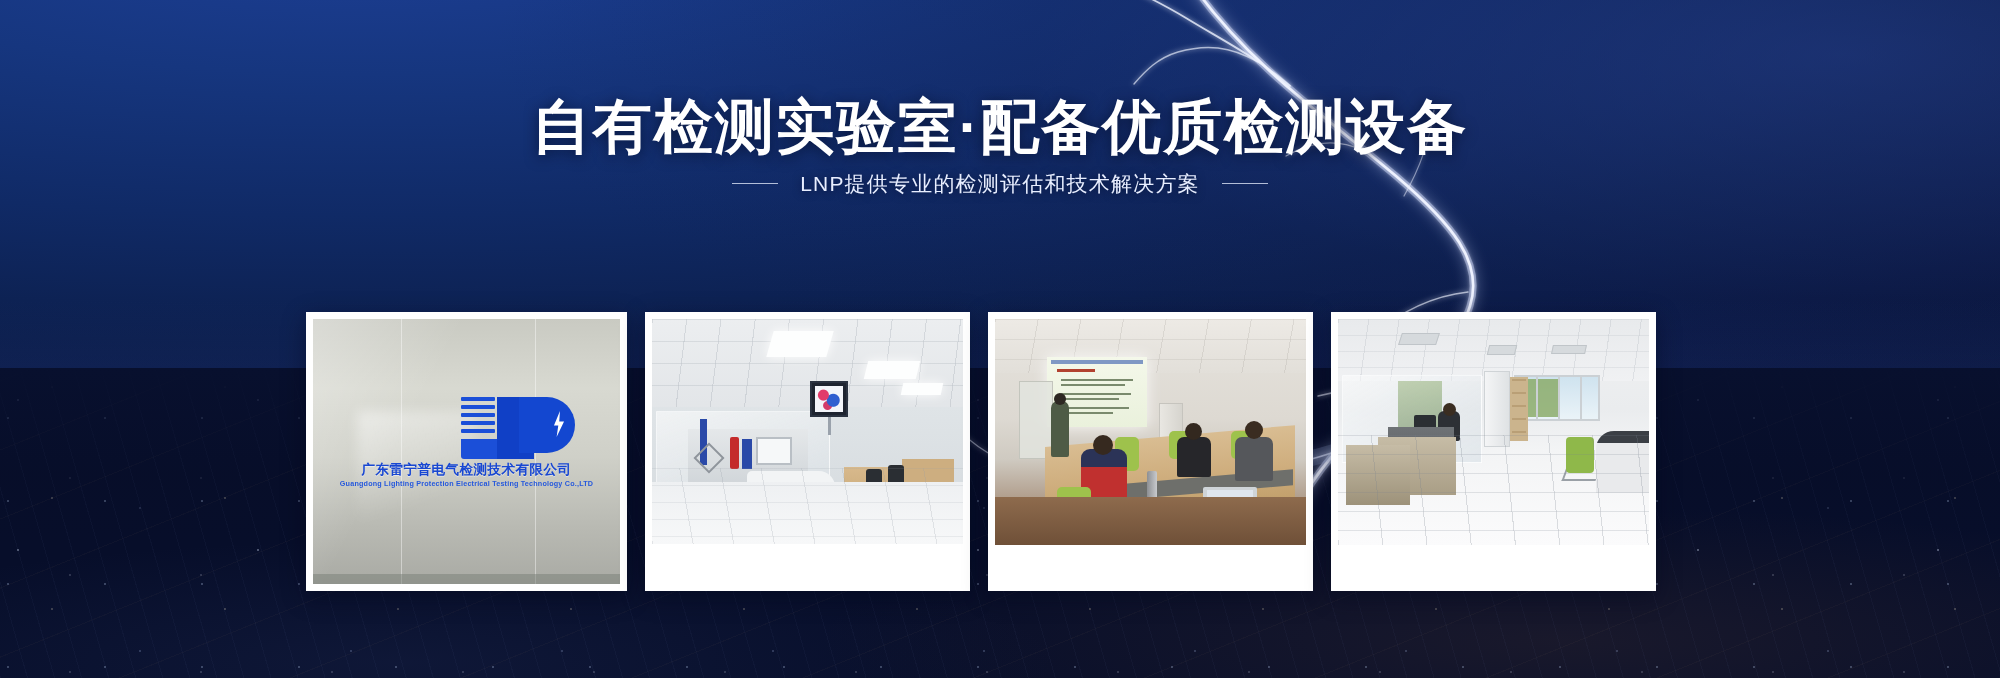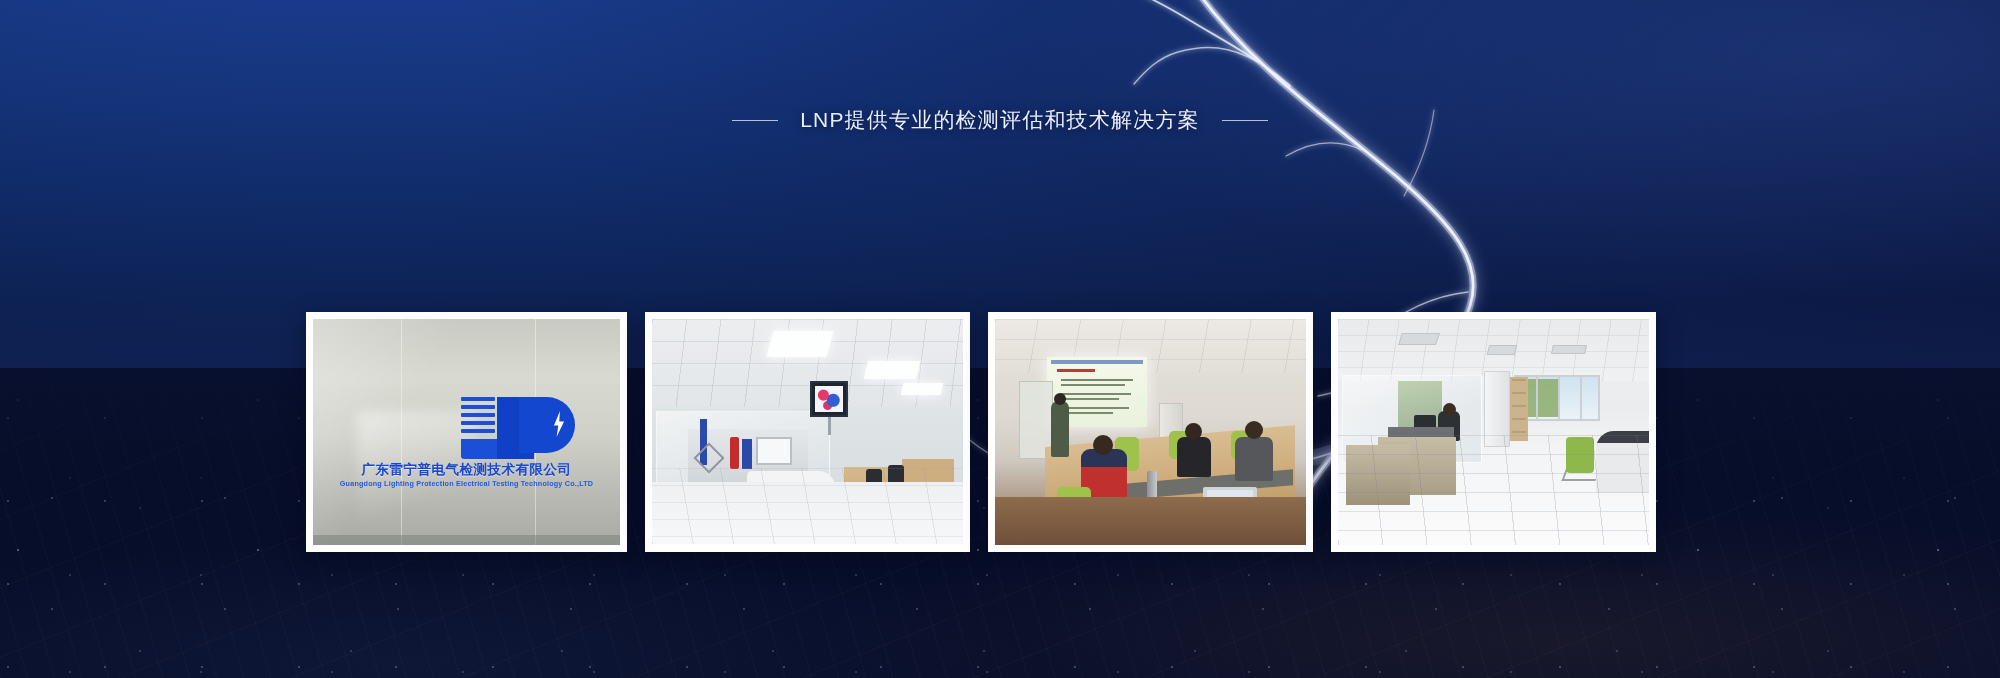--- a/index.html
+++ b/index.html
@@ -76,21 +76,21 @@
   }
 
   
   .gallery{position:absolute;left:306px;top:312px;display:flex;gap:18px;}
   .card{
     background:#ffffff;padding:7px;
     box-shadow:0 6px 22px rgba(2,7,26,.45);
     position:relative;
   }
   .card .shot{position:relative;overflow:hidden;display:block;}
-  .card-1 .shot{width:307px;height:226px;}
+  .card-1 .shot{width:307px;height:265px;}
   .card-2 .shot{width:311px;height:225px;}
   .card-3 .shot{width:311px;height:226px;}
   .card-4 .shot{width:311px;height:226px;}
 
   
   .p1{
     position:absolute;inset:0;
     background:
       linear-gradient(118deg, rgba(255,255,255,.30) 0%, rgba(255,255,255,0) 34%),
       linear-gradient(to bottom, #c9cac2 0%, #d8d9d1 26%, #cfd0c8 52%, #b9bab3 78%, #a9aaa4 100%);
@@ -365,20 +365,21 @@
       <path d="M1046 478 C1012 470, 986 454, 962 434" stroke-width="1.2" stroke-opacity=".5"></path>
       <path d="M1320 470 C1300 494, 1280 516, 1254 534" stroke-width="1.1" stroke-opacity=".45"></path>
       <path d="M1404 196 C1420 168, 1430 140, 1434 110" stroke-width="1.2" stroke-opacity=".5"></path>
     </g>
     <g filter="url(#glow)" fill="none" stroke="#aab9e6" stroke-opacity="0.22" stroke-width="16" stroke-linecap="round">
       <path d="M1372 438 C1320 460, 1250 474, 1180 480"></path>
     </g>
   </svg>
 
   <div class="hero">
+    <h1>自有检测实验室·配备优质检测设备</h1>
     <div class="sub-row">
       <span class="sub-rule"></span>
       <span class="sub-text">LNP提供专业的检测评估和技术解决方案</span>
       <span class="sub-rule"></span>
     </div>
   </div>
 
   <div class="gallery">
 
     <div class="card card-1">

